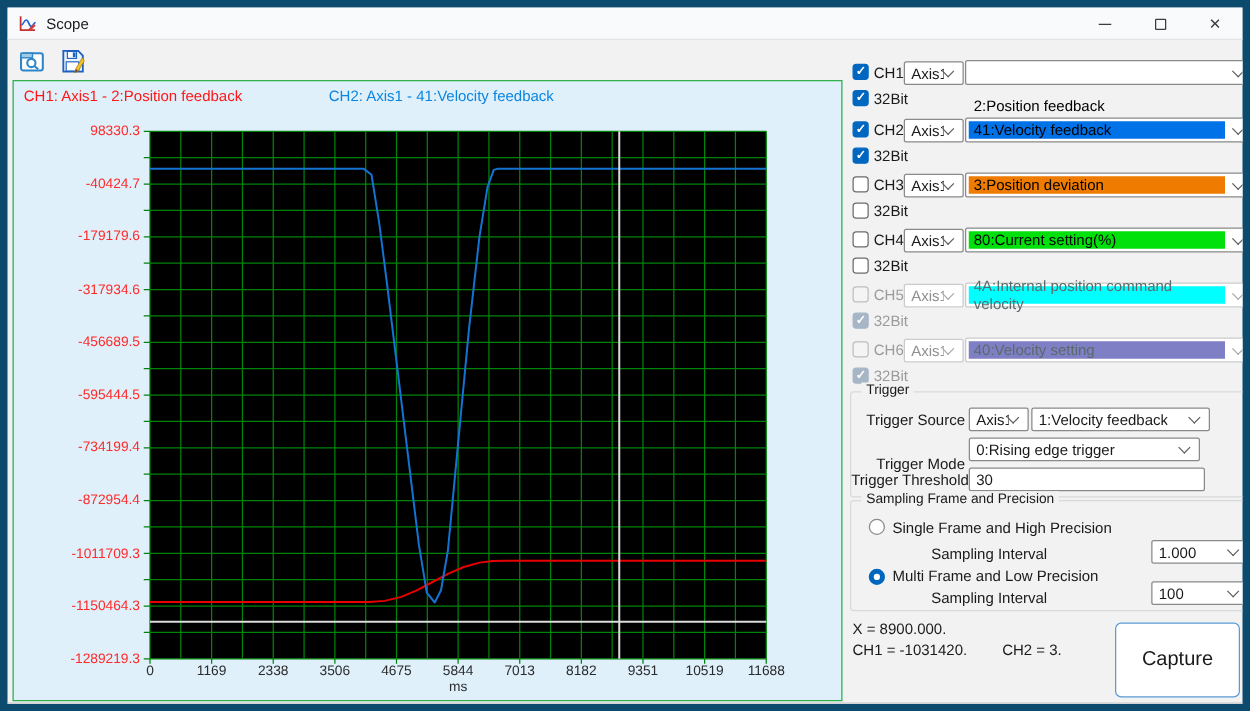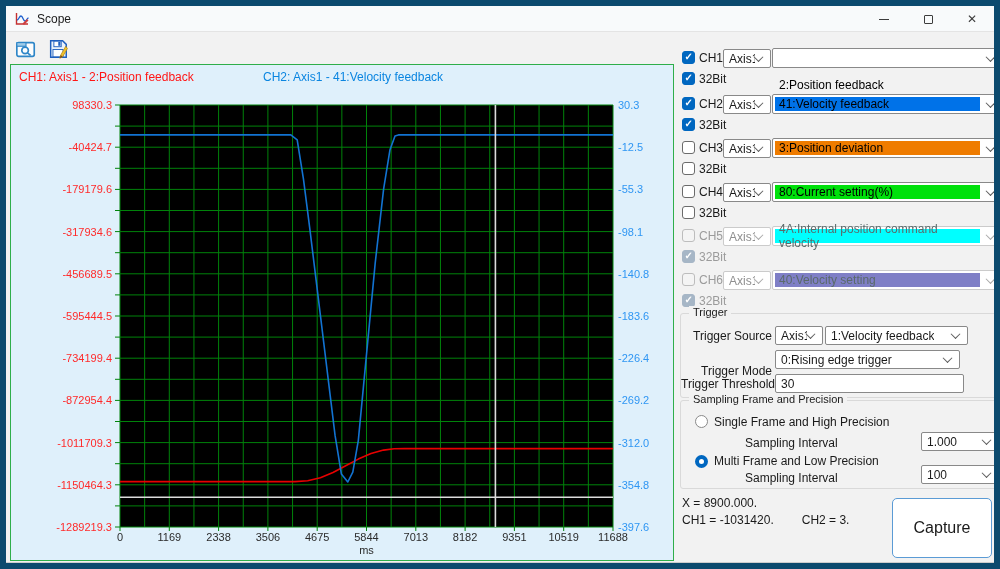--- a/index.html
+++ b/index.html
@@ -210,33 +210,20 @@
         <div class="axis-lbl" style="top: 78.4px; color: rgb(255, 42, 42);">-179179.6</div>
         <div class="axis-lbl" style="top: 120.6px; color: rgb(255, 42, 42);">-317934.6</div>
         <div class="axis-lbl" style="top: 162.8px; color: rgb(255, 42, 42);">-456689.5</div>
         <div class="axis-lbl" style="top: 205px; color: rgb(255, 42, 42);">-595444.5</div>
         <div class="axis-lbl" style="top: 247.2px; color: rgb(255, 42, 42);">-734199.4</div>
         <div class="axis-lbl" style="top: 289.4px; color: rgb(255, 42, 42);">-872954.4</div>
         <div class="axis-lbl" style="top: 331.6px; color: rgb(255, 42, 42);">-1011709.3</div>
         <div class="axis-lbl" style="top: 373.8px; color: rgb(255, 42, 42);">-1150464.3</div>
         <div class="axis-lbl" style="top: 416px; color: rgb(255, 42, 42);">-1289219.3</div>
       </div>
-    <div id="y-right">
-        <div class="axis-lbl" style="top: -6px; left: 0px; color: rgb(47, 150, 243);">30.3</div>
-        <div class="axis-lbl" style="top: 36.2px; left: 0px; color: rgb(47, 150, 243);">-12.5</div>
-        <div class="axis-lbl" style="top: 78.4px; left: 0px; color: rgb(47, 150, 243);">-55.3</div>
-        <div class="axis-lbl" style="top: 120.6px; left: 0px; color: rgb(47, 150, 243);">-98.1</div>
-        <div class="axis-lbl" style="top: 162.8px; left: 0px; color: rgb(47, 150, 243);">-140.8</div>
-        <div class="axis-lbl" style="top: 205px; left: 0px; color: rgb(47, 150, 243);">-183.6</div>
-        <div class="axis-lbl" style="top: 247.2px; left: 0px; color: rgb(47, 150, 243);">-226.4</div>
-        <div class="axis-lbl" style="top: 289.4px; left: 0px; color: rgb(47, 150, 243);">-269.2</div>
-        <div class="axis-lbl" style="top: 331.6px; left: 0px; color: rgb(47, 150, 243);">-312.0</div>
-        <div class="axis-lbl" style="top: 373.8px; left: 0px; color: rgb(47, 150, 243);">-354.8</div>
-        <div class="axis-lbl" style="top: 416px; left: 0px; color: rgb(47, 150, 243);">-397.6</div>
-      </div>
     <div id="x-axis">
         <div class="axis-lbl" style="left: -30px; top: 0px;">0</div>
         <div class="axis-lbl" style="left: 19.3px; top: 0px;">1169</div>
         <div class="axis-lbl" style="left: 68.6px; top: 0px;">2338</div>
         <div class="axis-lbl" style="left: 117.9px; top: 0px;">3506</div>
         <div class="axis-lbl" style="left: 167.2px; top: 0px;">4675</div>
         <div class="axis-lbl" style="left: 216.5px; top: 0px;">5844</div>
         <div class="axis-lbl" style="left: 265.8px; top: 0px;">7013</div>
         <div class="axis-lbl" style="left: 315.1px; top: 0px;">8182</div>
         <div class="axis-lbl" style="left: 364.4px; top: 0px;">9351</div>

